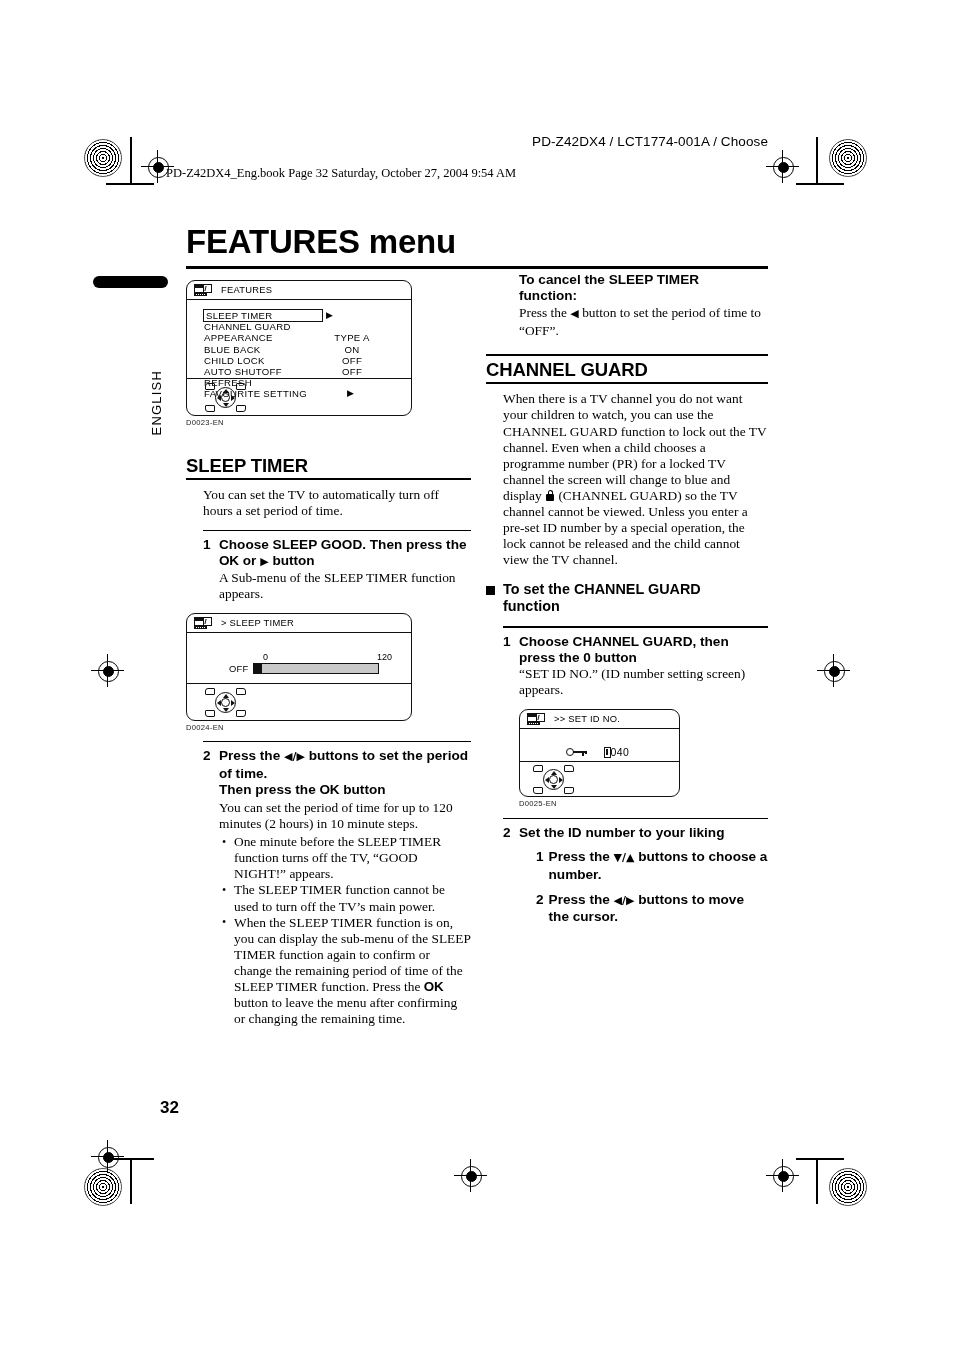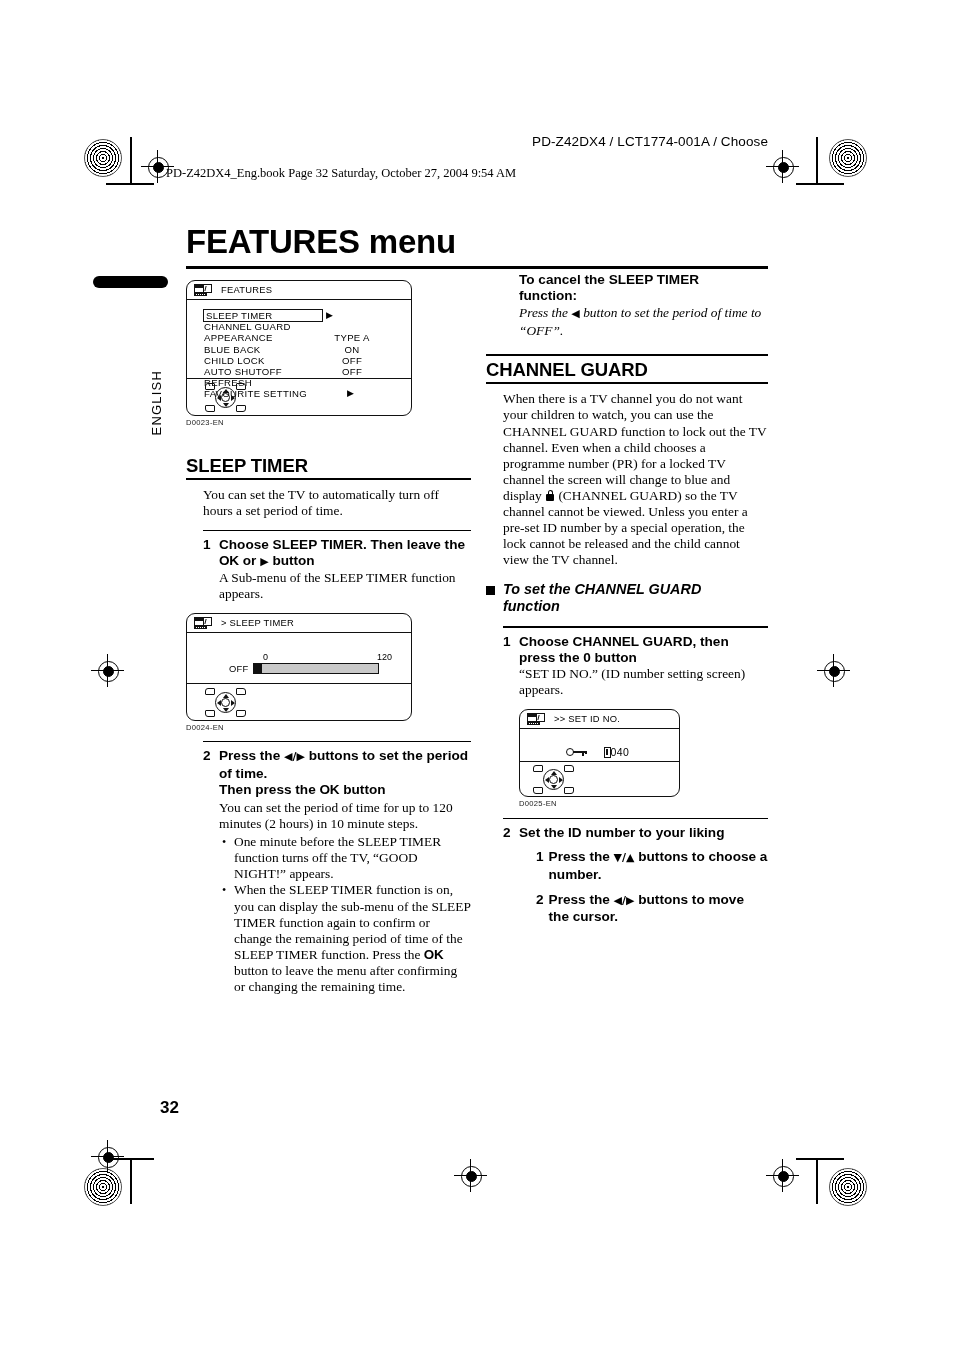--- a/index.html
+++ b/index.html
@@ -664,21 +664,21 @@
   <div class="rule-thick" style="margin-top:2px;"></div>
 
   <div class="body-text" style="margin-top:7px; padding-left:17px;">You can set the TV to automatically turn off hours a set period of time.</div>
 
   <div class="rule-thin" style="margin-top:10px; margin-left:17px; width:268px;"></div>
 
   <div class="step" style="margin-top:6px; padding-left:17px;">
     <div class="step-num">1</div>
     <div class="step-body">
       <div class="bold-sans">
-        <span>Choose SLEEP TIMER. Then leave the </span><span class="ok">OK</span><span> or </span><span class="arw">▶</span><span> button</span>
+        <span>Choose SLEEP GOOD. Then press the </span><span class="ok">OK</span><span> or </span><span class="arw">▶</span><span> button</span>
       </div>
       <div class="body-text">A Sub-menu of the SLEEP TIMER function appears.</div>
     </div>
   </div>
 
   <div class="osd" style="width:226px;height:108px;margin-top:11px;">
     <div class="osd-titlebar">
       <span class="tv-icon">
         <span class="scr"></span>
           <span class="pg"></span>
@@ -724,46 +724,47 @@
     <div class="step-body">
       <div class="bold-sans">
         <span>Press the </span><span class="arw">◀/▶</span><span> buttons to set the period of time.</span>
       </div>
       <div class="bold-sans">
         <span>Then press the </span><span class="ok">OK</span><span> button</span>
       </div>
       <div class="body-text" style="margin-top:2px;">You can set the period of time for up to 120 minutes (2 hours) in 10 minute steps.</div>
       <ul class="bullets" style="margin-top:2px;">
         <li>One minute before the SLEEP TIMER function turns off the TV, “GOOD NIGHT!” appears.</li>
+        <li>The SLEEP TIMER function cannot be used to turn off the TV’s main power.</li>
         <li><span>When the SLEEP TIMER function is on, you can display the sub-menu of the SLEEP TIMER function again to confirm or change the remaining period of time of the SLEEP TIMER function. Press the </span><span class="ok">OK</span><span> button to leave the menu after confirming or changing the remaining time.</span></li>
       </ul>
     </div>
   </div>
 
 </div>
 
 <div class="col-right">
 
   <div class="bold-sans" style="padding-left:33px;">
     <div>To cancel the SLEEP TIMER</div>
     <div>function:</div>
   </div>
-  <div class="body-text" style="padding-left:33px; margin-top:1px;font-style:italic;">
+  <div class="body-text" style="padding-left:33px; margin-top:1px;">
     <span>Press the </span><span class="arw">◀</span><span> button to set the period of time to “OFF”.</span>
   </div>
 
   <div class="rule-thick" style="margin-top:15px;"></div>
   <div class="sec-head" style="margin-top:3px;">CHANNEL GUARD</div>
   <div class="rule-thick" style="margin-top:2px;"></div>
 
   <div class="body-text" style="margin-top:7px; padding-left:17px;">
     <span>When there is a TV channel you do not want your children to watch, you can use the CHANNEL GUARD function to lock out the TV channel. Even when a child chooses a programme number (PR) for a locked TV channel the screen will change to blue and display </span><span class="lock"><span class="shackle"></span><span class="bodyl"></span></span><span> (CHANNEL GUARD) so the TV channel cannot be viewed. Unless you enter a pre-set ID number by a special operation, the lock cannot be released and the child cannot view the TV channel.</span>
   </div>
 
-  <div class="sq-head" style="margin-top:13px;font-style:italic;">
+  <div class="sq-head" style="margin-top:13px;">
     <span class="sq"></span>
     <span class="bold-sans" style="font-size:14.4px;line-height:17px;">
       <span>To set the CHANNEL GUARD</span><br>
       <span>function</span>
     </span>
   </div>
 
   <div class="rule-thin" style="margin-top:11px; margin-left:17px; width:265px;"></div>
 
   <div class="step" style="margin-top:6px; padding-left:17px;">

